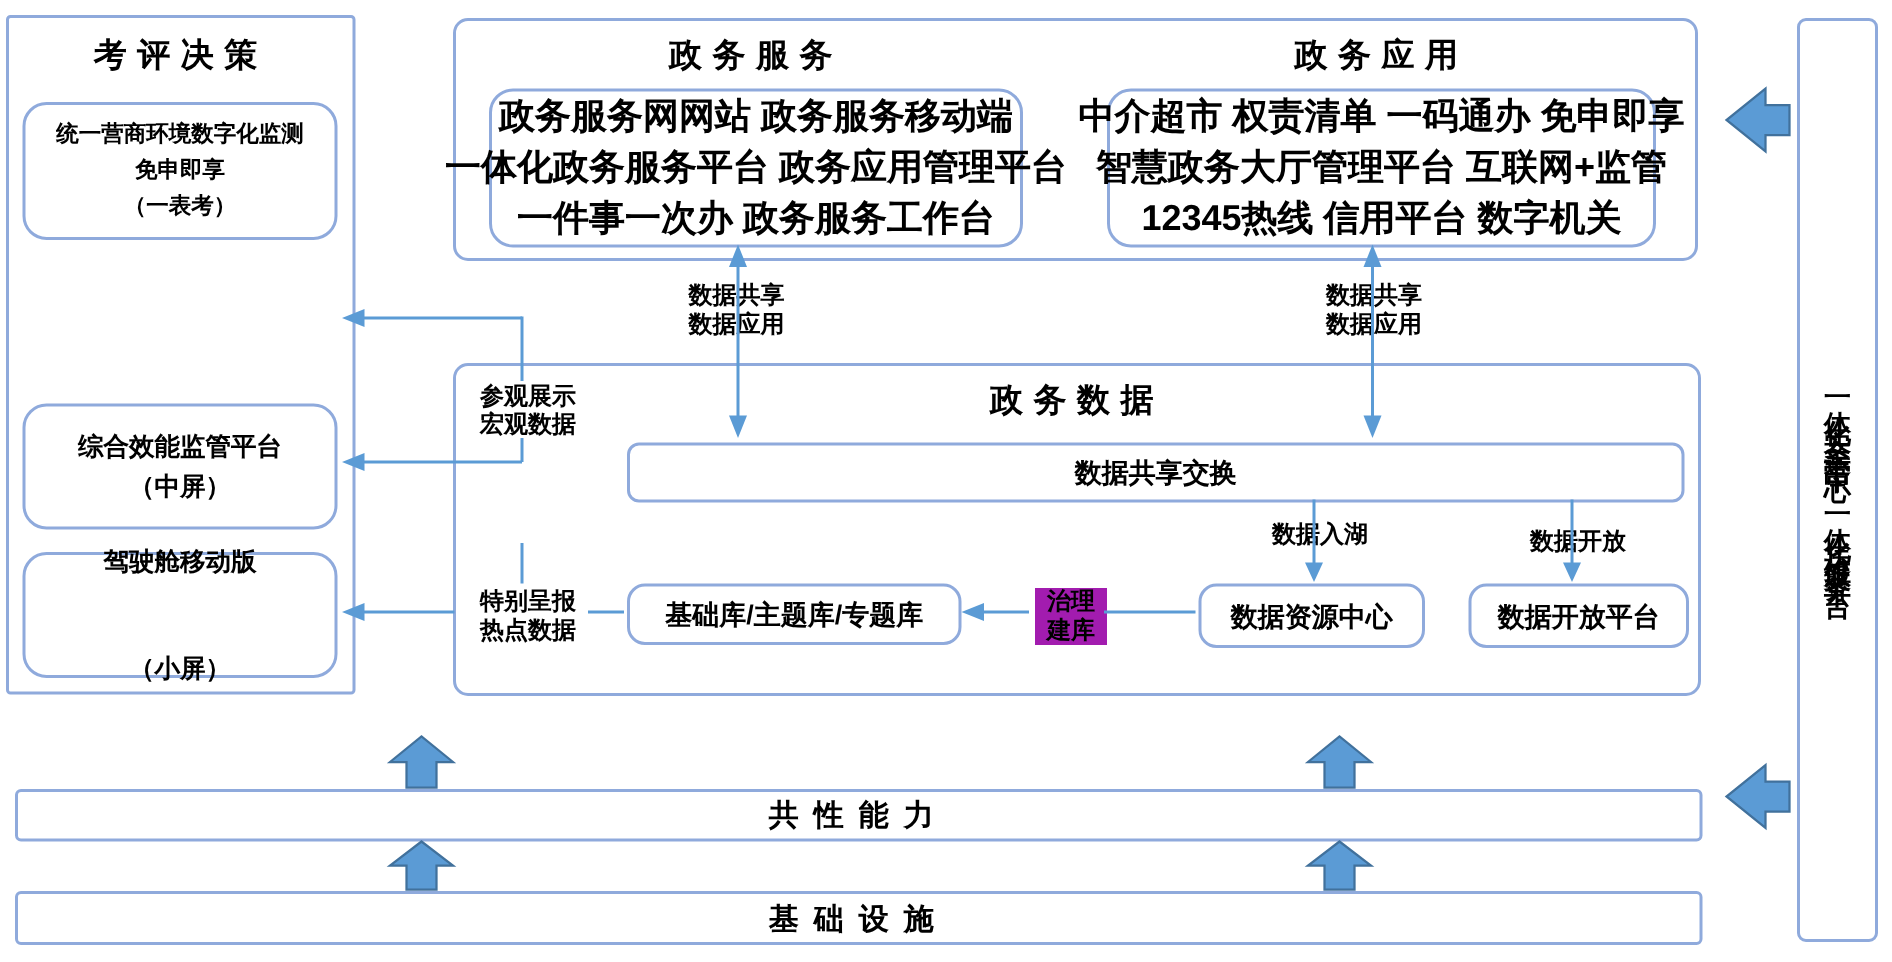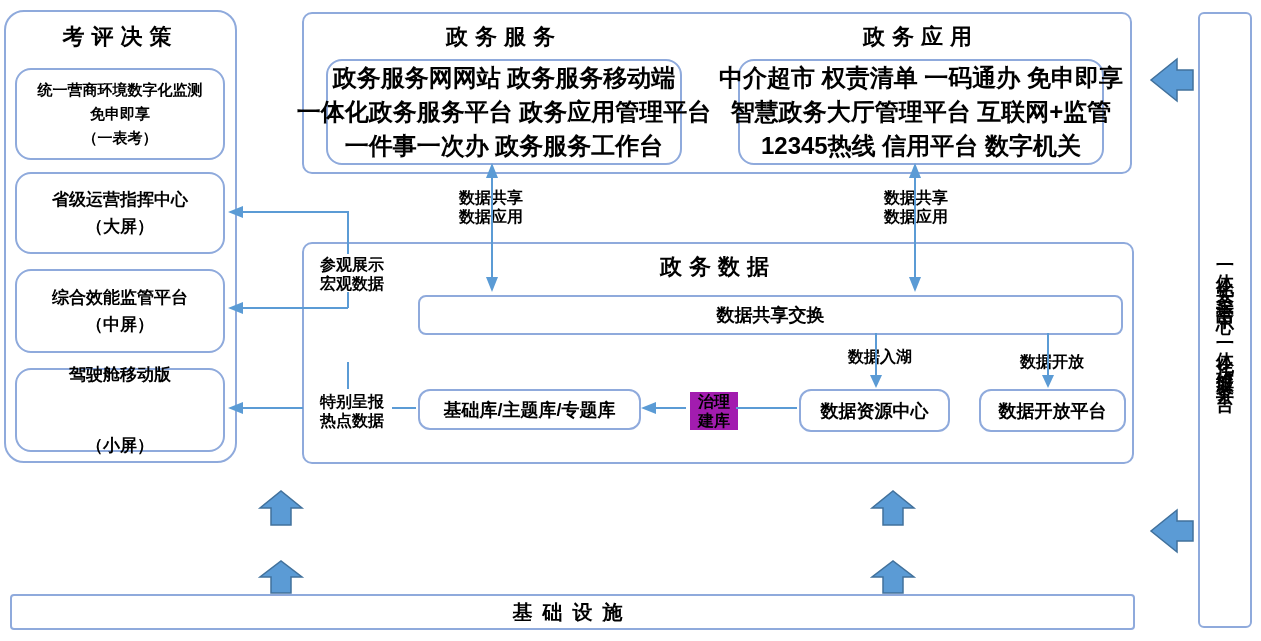--- a/index.html
+++ b/index.html
@@ -1,21 +1,21 @@
 <!DOCTYPE html>
 <html><head>
 <meta charset="utf-8">
 <style>
   html,body{margin:0;padding:0;background:#fff;}
   #canvas{
     position:relative;width:1261px;height:641px;background:#ffffff;
     font-family:"Liberation Sans","DejaVu Sans",sans-serif;
     color:#000;overflow:hidden;
   }
-  .panel{position:absolute;border:2px solid #8FAADC;border-radius:20px;background:#fff;box-sizing:border-box;}
+  .panel{position:absolute;border:2px solid #8FAADC;border-radius:3px;background:#fff;box-sizing:border-box;}
   .subbox{position:absolute;border:2px solid #8FAADC;border-radius:16px;background:#fff;box-sizing:border-box;
     display:flex;flex-direction:column;justify-content:center;align-items:center;text-align:center;}
   .subbox .ln{font-weight:bold;}
   .ptitle{position:absolute;text-align:center;font-weight:bold;font-size:22px;letter-spacing:7px;white-space:nowrap;}
   .innertext{font-weight:bold;font-size:24px;line-height:34px;white-space:nowrap;}
   .smalllabel{position:absolute;text-align:center;font-weight:bold;font-size:16px;line-height:19px;white-space:nowrap;}
   .bar{position:absolute;border:2px solid #8FAADC;border-radius:4px;background:#fff;box-sizing:border-box;
     display:flex;align-items:center;justify-content:center;font-weight:bold;font-size:20px;letter-spacing:10px;}
   #right-col{
     position:absolute;left:1198px;top:12px;width:54px;height:616px;border:2px solid #8FAADC;border-radius:6px;
@@ -36,24 +36,20 @@
 
   <div class="panel" style="left:4px;top:10px;width:233px;height:453px;">
     <div class="ptitle" style="left:0;top:10px;width:100%;">考评决策</div>
 
     <div class="subbox" style="left:9px;top:56px;width:210px;height:92px;font-size:15px;line-height:24px;text-align:center;">
       <div class="ln">统一营商环境数字化监测</div>
       <div class="ln">免申即享</div>
       <div class="ln">（一表考）</div>
     </div>
 
-    <div class="subbox" style="left:9px;top:160px;width:210px;height:82px;font-size:17px;line-height:27px;">
-      <div class="ln">省级运营指挥中心</div>
-      <div class="ln">（大屏）</div>
-    </div>
 
     <div class="subbox" style="left:9px;top:257px;width:210px;height:84px;font-size:17px;line-height:27px;">
       <div class="ln">综合效能监管平台</div>
       <div class="ln">（中屏）</div>
     </div>
 
     <div class="subbox" style="left:9px;top:356px;width:210px;height:84px;font-size:17px;line-height:27px;gap:44px;">
       <div class="ln">驾驶舱移动版</div>
       <div class="ln">（小屏）</div>
     </div>
@@ -115,20 +111,23 @@
 
     <div class="subbox" style="left:495px;top:145px;width:151px;height:43px;border-radius:12px;">
       <div class="ln" style="font-size:18px;">数据资源中心</div>
     </div>
 
     <div class="subbox" style="left:675px;top:145px;width:147px;height:43px;border-radius:12px;">
       <div class="ln" style="font-size:18px;">数据开放平台</div>
     </div>
   </div>
 
+  <div class="bar" style="left:10px;top:526px;width:1125px;height:35px;">
+    <span>共性能力</span>
+  </div>
   <div class="bar" style="left:10px;top:594px;width:1125px;height:36px;">
     <span>基础设施</span>
   </div>
 
   <div id="right-col">
     <div class="vtext">一体化安全运营中心＋一体化运维服务平台</div>
   </div>
 
   <svg id="connector-layer" viewBox="0 0 1261 641" xmlns="http://www.w3.org/2000/svg">
 

